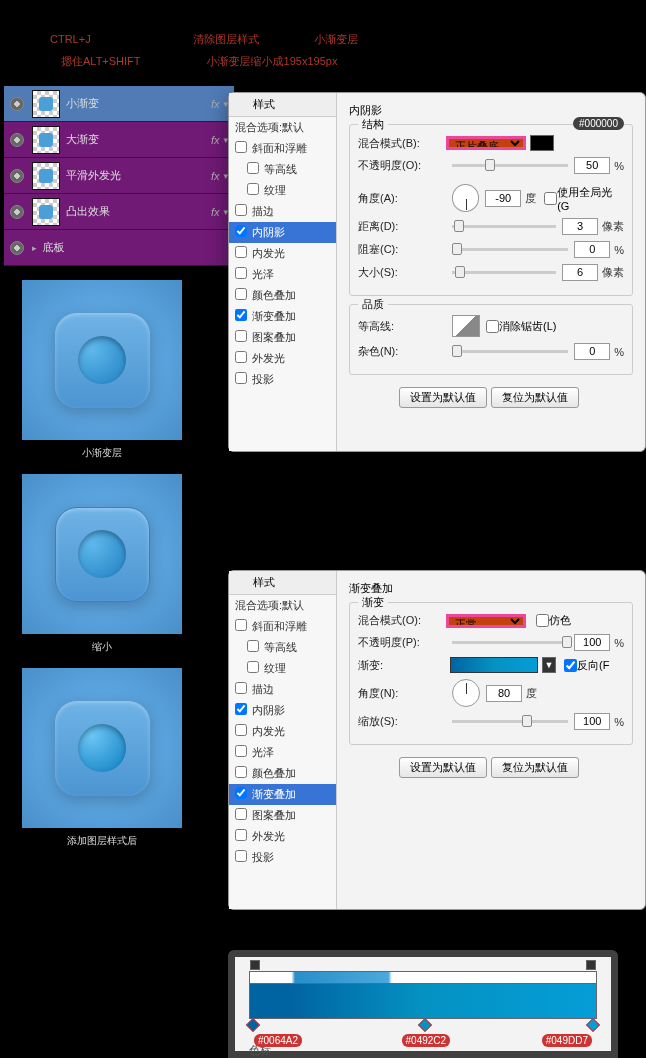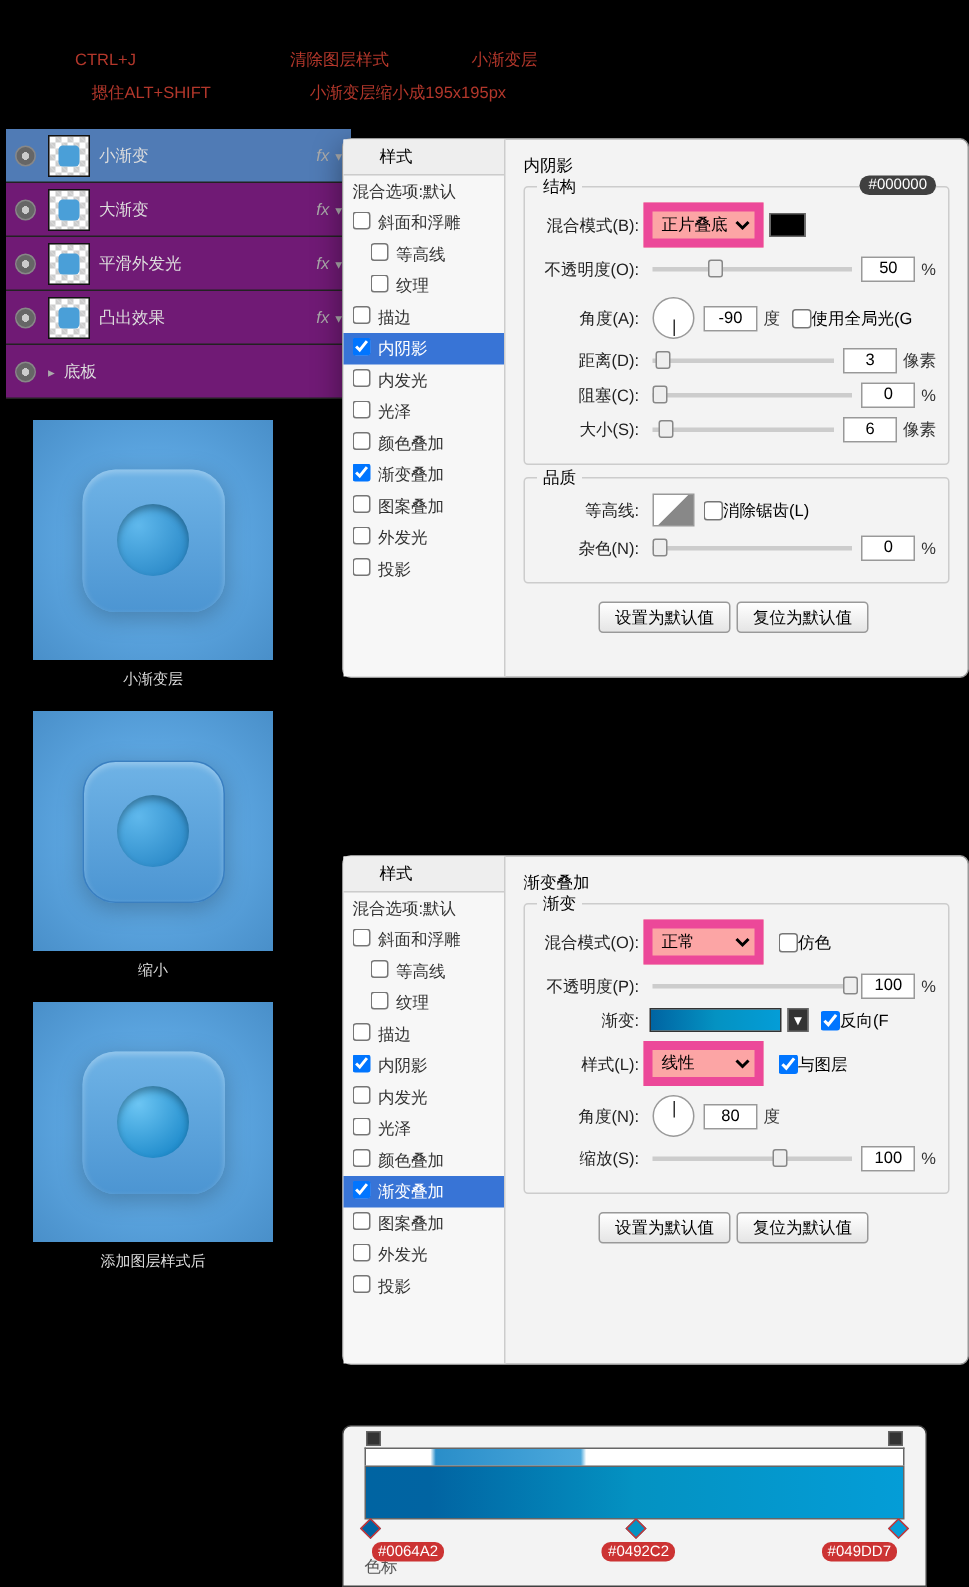--- a/index.html
+++ b/index.html
@@ -26,34 +26,34 @@
 .style-list{width:108px;border-right:1px solid #ccc;background:#f7f7f7}
 .style-header{background:#eee;border-bottom:1px solid #ccc;padding:4px 24px;font-size:11px}
 .style-item{display:flex;padding:3px 6px;font-size:11px;color:#333}
 .style-item.selected{background:#3874d6;color:#fff}
 .style-item input[type=checkbox]{margin-right:5px;width:12px;height:12px}
 .detail-panel{flex:1;padding:10px 12px;position:relative}
 .field-group{border:1px solid #ccc;border-radius:3px;padding:10px 8px 8px;margin-bottom:8px;position:relative}
 .field-group .legend{position:absolute;top:-8px;left:8px;background:#f3f3f3;padding:0 4px;font-size:11px}
 .tag{position:absolute;top:-8px;right:8px;background:#404040;color:#fff;font-size:10px;padding:1px 6px;border-radius:8px}
 .field{display:flex;align-items:center;margin-bottom:6px;font-size:11px}
-.field label{width:68px;text-align:right;margin-right:3px;color:#222}
-.field select,.field .sel{flex:0 0 80px;height:30px;border:6px solid #ec4899;background:#fca5a5;font-size:11px;padding:0 2px}
+.field label{width:68px;text-align:left;margin-right:20px;color:#222}
+.field select,.field .sel{flex:0 0 80px;height:14px;border:3px solid #ec4899;background:#c2410c;font-size:11px;padding:0 2px}
 .field .swatch{width:24px;height:16px;background:#000;border:1px solid #666;margin-left:4px}
 .slider{flex:1;height:3px;background:#ccc;margin:0 6px;position:relative}
 .slider .knob{position:absolute;width:10px;height:12px;background:#eee;border:1px solid #888;top:-5px;border-radius:2px}
 .numbox{width:36px;height:17px;border:1px solid #999;background:#fff;text-align:center;font-size:11px;line-height:15px}
 .unit{margin-left:4px;color:#333}
 .angle-dial{width:28px;height:28px;border:1px solid #999;border-radius:50%;background:#fff;position:relative;margin:0 6px}
 .angle-dial .hand{position:absolute;width:1px;height:11px;background:#333;top:3px;left:13px;transform-origin:bottom}
 .btn{display:inline-block;padding:2px 10px;border:1px solid #999;background:linear-gradient(#fff,#e5e5e5);border-radius:3px;font-size:11px;margin:4px 4px 0 0;cursor:pointer}
 .contour{width:28px;height:22px;border:1px solid #999;background:linear-gradient(135deg,#fff 49%,#888 50%);margin:0 6px}
 .grad-sw{width:88px;height:16px;border:1px solid #333;background:linear-gradient(90deg,#0064a2,#0492c2,#049dd7);margin:0 4px}
 .arrow-btn{width:14px;height:16px;border:1px solid #666;background:#333;color:#fff;text-align:center;line-height:14px;font-size:9px}
-.gradient-editor{position:absolute;bottom:0;left:228px;width:390px;height:108px;background:#f3f3f3;border:1px solid #404040;border-radius:6px 6px 0 0;padding:14px}
+.gradient-editor{position:absolute;bottom:0;left:228px;width:390px;height:108px;background:#f3f3f3;border:7px solid #404040;border-radius:6px 6px 0 0;padding:14px}
 .grad-bar{height:36px;border:1px solid #666;background:linear-gradient(90deg,#0064a2 0%,#0164a2 12%,#0492c2 50%,#049dd7 100%);position:relative;margin-bottom:4px}
 .grad-bar.top{height:12px;background:linear-gradient(90deg,#fff 0%,#fff 12%,#2a8ec9 13%,#4ba8dc 40%,#fff 41%);margin-bottom:0;border-bottom:none}
 .stop{position:absolute;bottom:-14px;width:10px;height:12px}
 .stop .diamond{width:10px;height:10px;transform:rotate(45deg);border:1px solid #c33}
 .stop-label{position:absolute;font-size:10px;background:#c33;color:#fff;padding:1px 4px;border-radius:6px;white-space:nowrap;top:14px}
 .top-stop{position:absolute;top:-12px;width:10px;height:10px;background:#333;border:1px solid #666}
 </style>
 </head>
 <body>
 
@@ -329,26 +329,20 @@
           <span class="unit">%</span>
         </div>
       <div class="field">
           <label>渐变:</label>
           <div class="grad-sw"></div>
           <div class="arrow-btn">▼</div>
           <input type="checkbox" checked="" style="margin-left: 8px;">
           <span>反向(F</span>
         </div>
       <div class="field">
-          <label>样式(L):</label>
-          <select class="sel"><option>线性</option></select>
-          <input type="checkbox" checked="" style="margin-left: 10px;">
-          <span>与图层</span>
-        </div>
-      <div class="field">
           <label>角度(N):</label>
           <div class="angle-dial">
             <div class="hand"></div>
           </div>
           <div class="numbox">80</div>
           <span class="unit">度</span>
         </div>
       <div class="field">
           <label>缩放(S):</label>
           <div class="slider">

